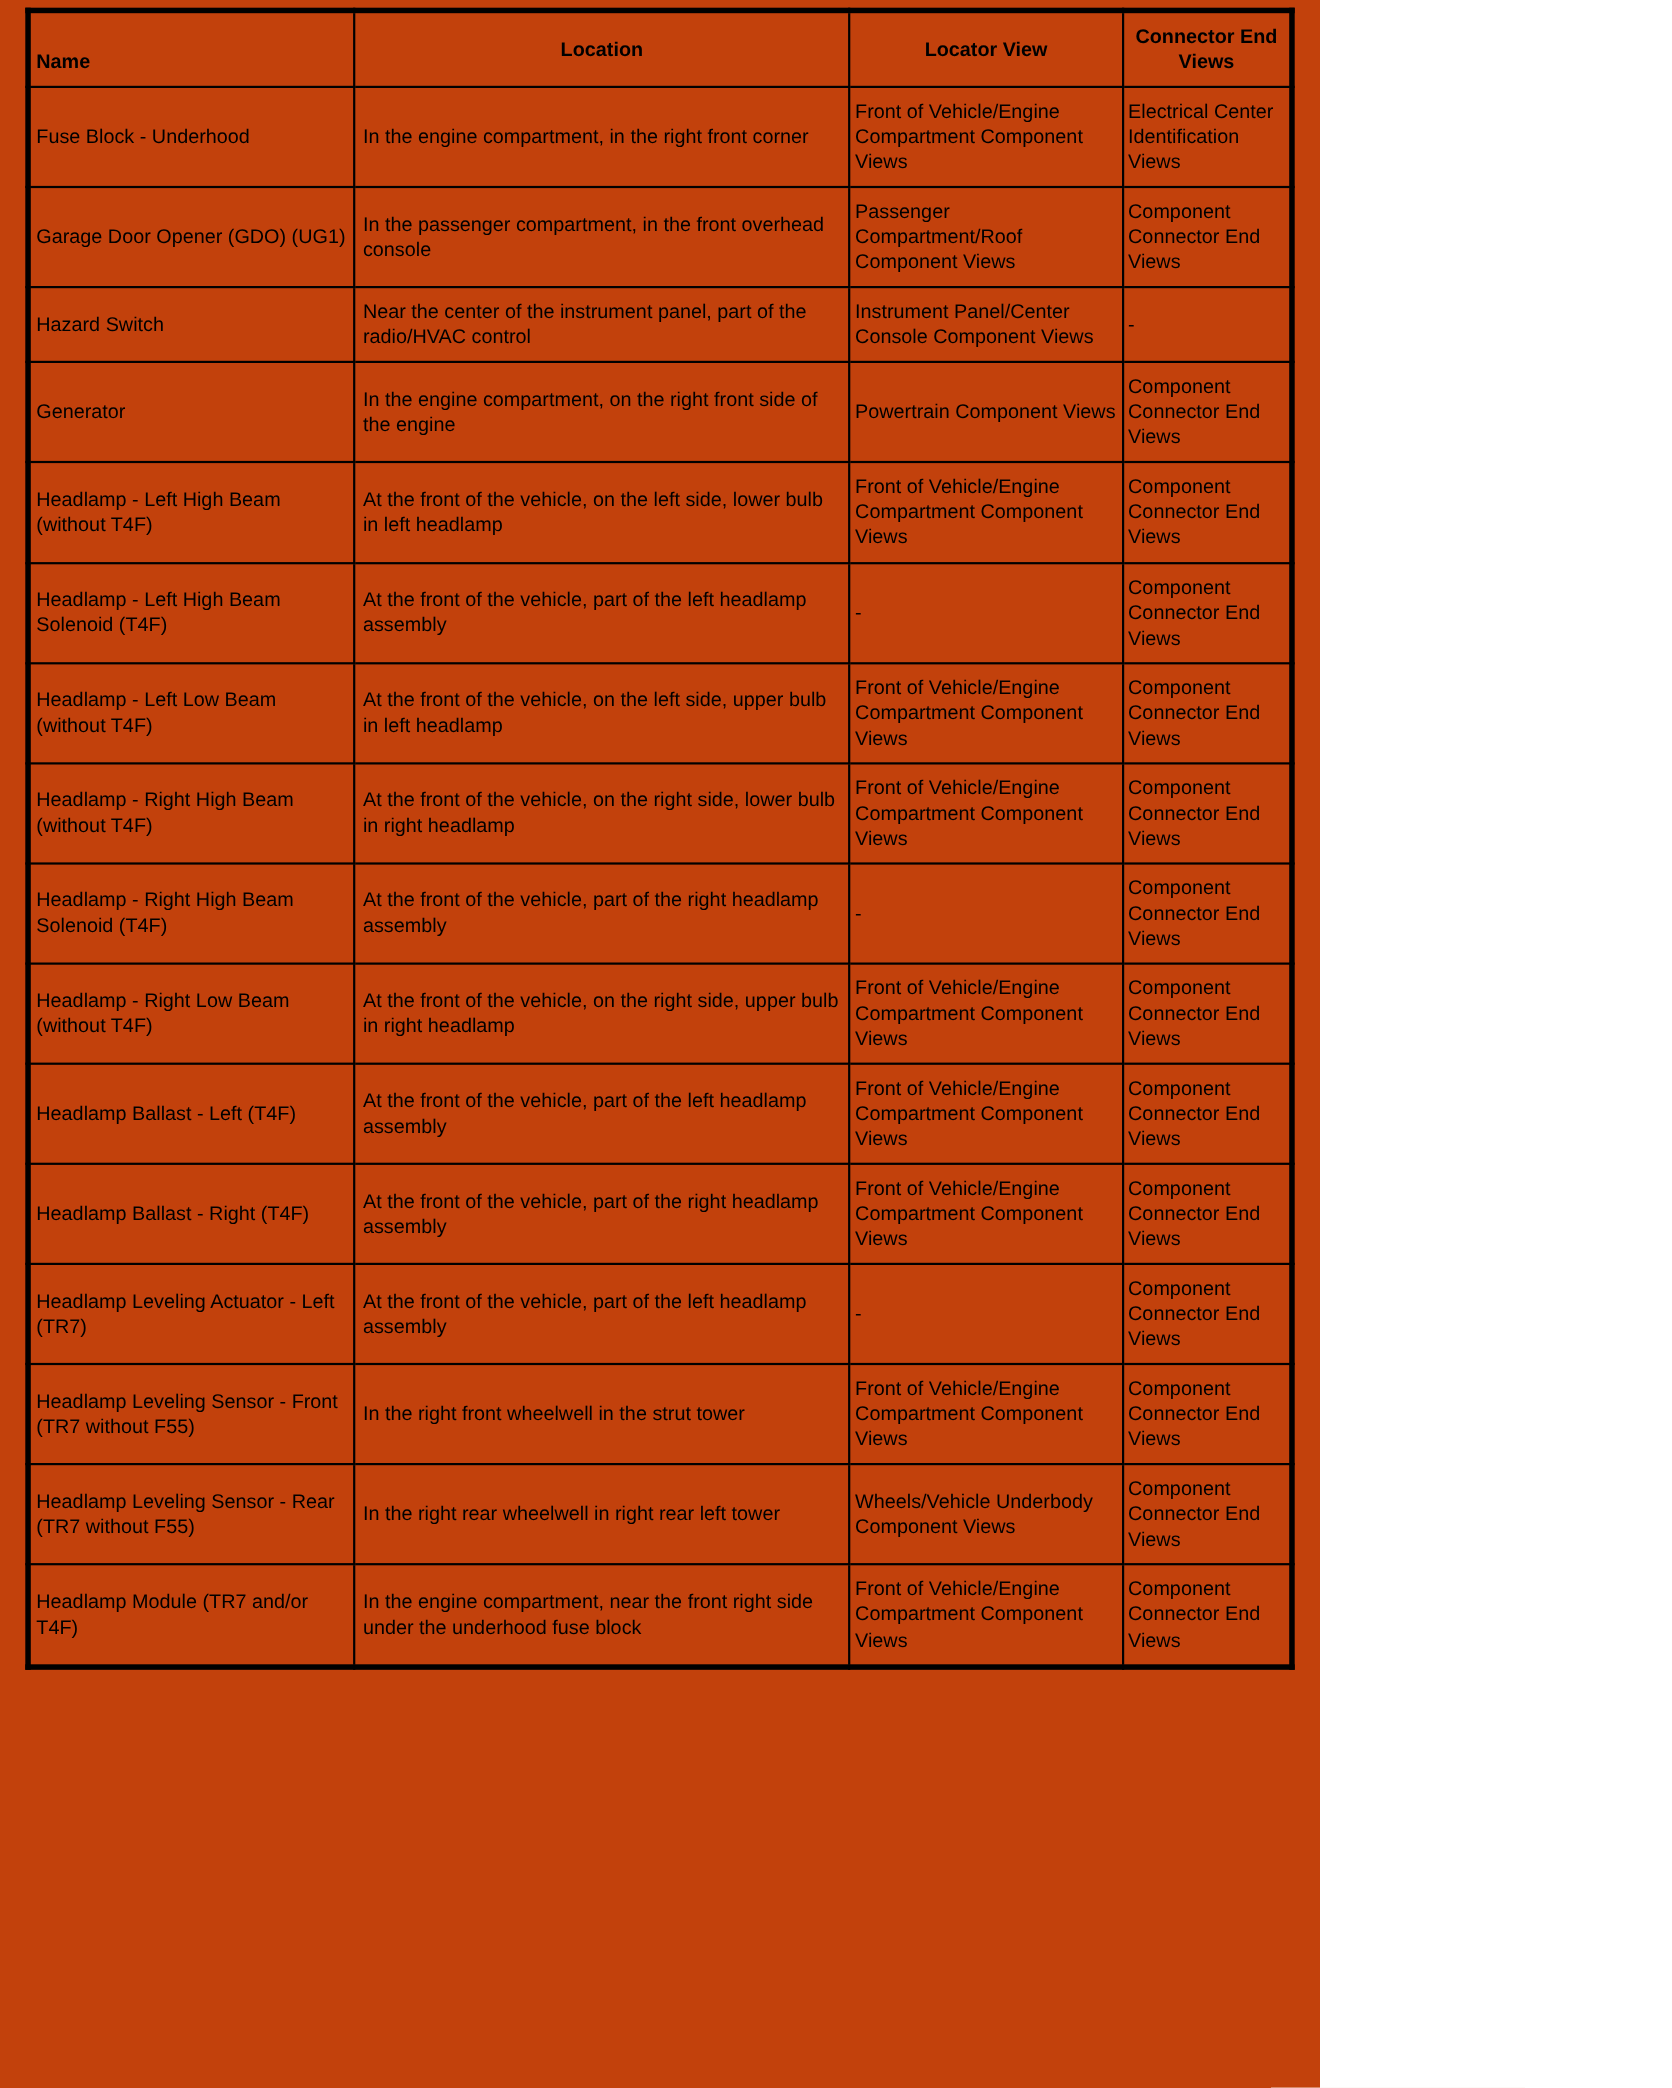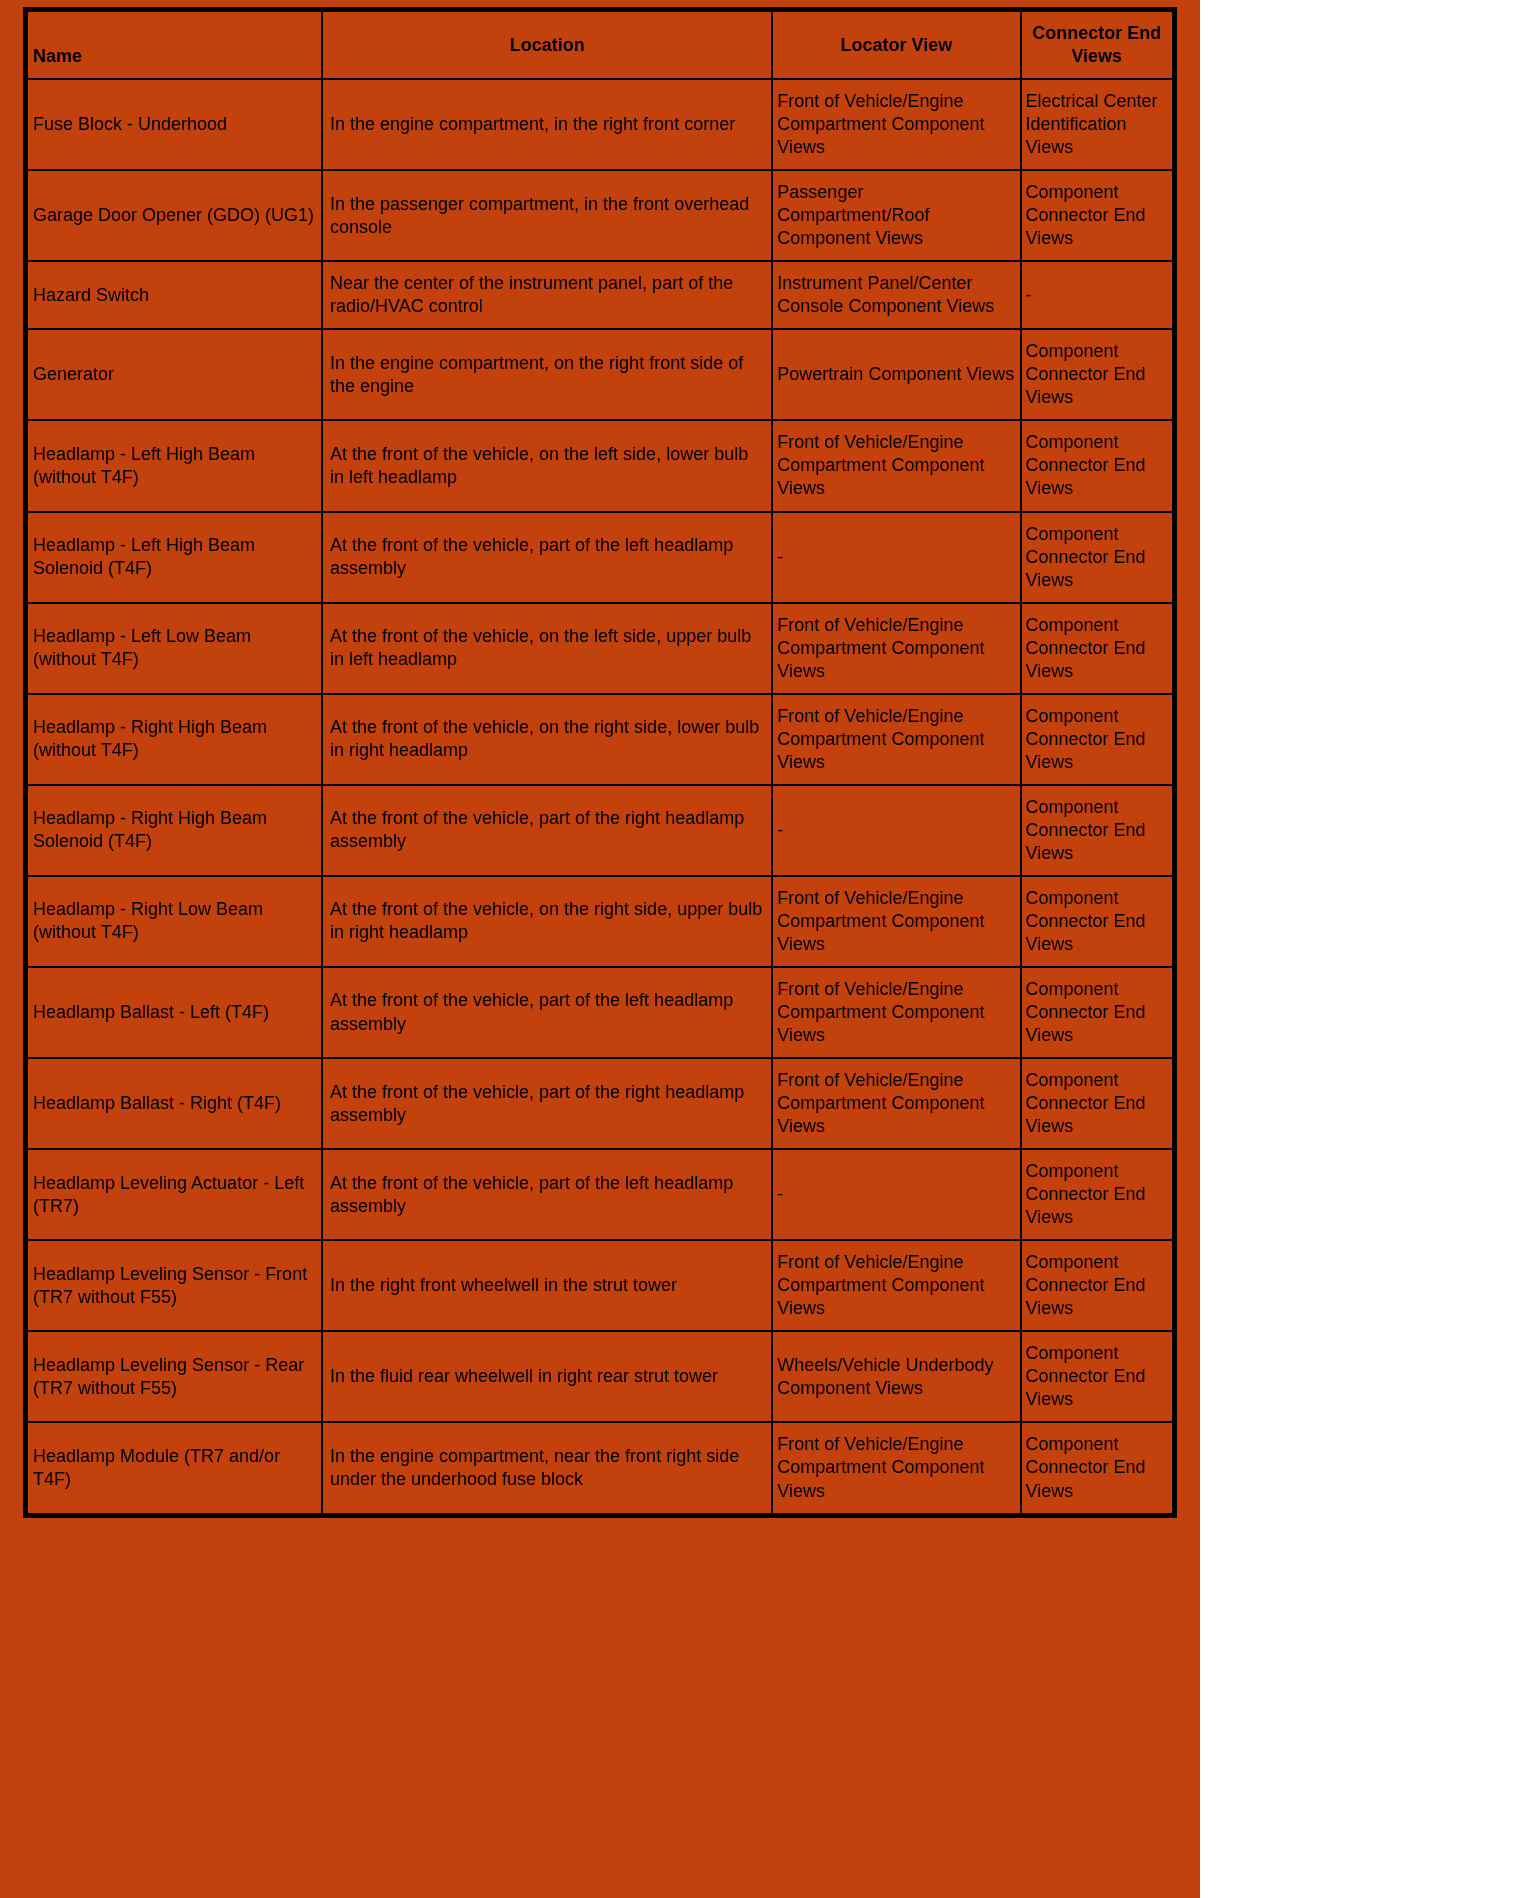--- a/index.html
+++ b/index.html
@@ -169,21 +169,21 @@
           <td class="col-connector">Component Connector End Views</td>
         </tr>
         <tr>
           <td class="col-name">Headlamp Leveling Sensor - Front (TR7 without F55)</td>
           <td class="col-location">In the right front wheelwell in the strut tower</td>
           <td class="col-locator">Front of Vehicle/Engine Compartment Component Views</td>
           <td class="col-connector">Component Connector End Views</td>
         </tr>
         <tr>
           <td class="col-name">Headlamp Leveling Sensor - Rear (TR7 without F55)</td>
-          <td class="col-location">In the fluid rear wheelwell in right rear strut tower</td>
+          <td class="col-location">In the right rear wheelwell in right rear left tower</td>
           <td class="col-locator">Wheels/Vehicle Underbody Component Views</td>
           <td class="col-connector">Component Connector End Views</td>
         </tr>
         <tr>
           <td class="col-name">Headlamp Module (TR7 and/or T4F)</td>
           <td class="col-location">In the engine compartment, near the front right side under the underhood fuse block</td>
           <td class="col-locator">Front of Vehicle/Engine Compartment Component Views</td>
           <td class="col-connector">Component Connector End Views</td>
         </tr>
       </tbody>

